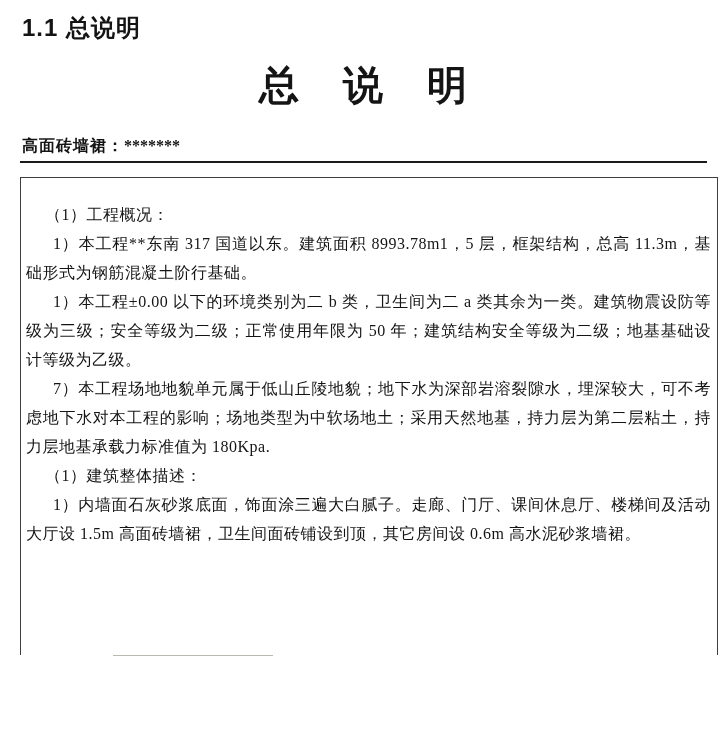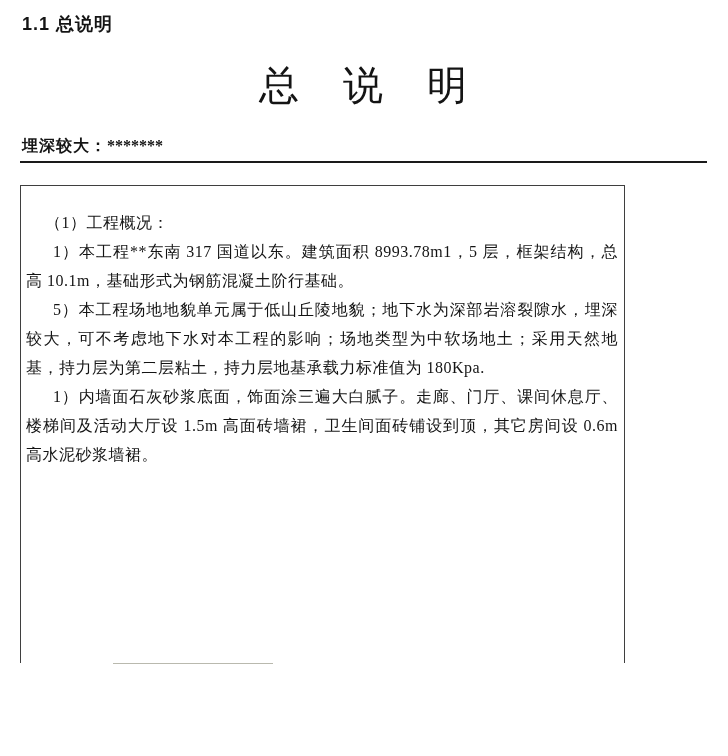--- a/index.html
+++ b/index.html
@@ -14,32 +14,32 @@
     overflow: hidden;
     color: var(--text, #141414);
     font-family: "Liberation Serif", "DejaVu Serif", serif;
   }
   .section-heading {
     position: absolute;
     left: 22px;
     top: 12px;
     font-family: "Liberation Sans", "DejaVu Sans", sans-serif;
     font-weight: bold;
-    font-size: 18px;
+    font-size: 24px;
     letter-spacing: 1px;
     white-space: pre;
   }
   .doc-title {
     position: absolute;
     left: 0;
     top: 58px;
     width: 728px;
     text-align: center;
     font-size: 40px;
-    font-weight: normal;
+    font-weight: bold;
     letter-spacing: 2px;
     white-space: pre;
   }
   .project-row {
     position: absolute;
     left: 22px;
     top: 136px;
     font-size: 16px;
     font-weight: bold;
     letter-spacing: 1px;
@@ -52,22 +52,22 @@
     position: absolute;
     left: 20px;
     top: 161px;
     width: 687px;
     height: 0;
     border-top: 2px solid var(--rule, #1a1a1a);
   }
   .content-box {
     position: absolute;
     left: 20px;
-    top: 185px;
-    width: 605px;
+    top: 177px;
+    width: 698px;
     height: 478px;
     box-sizing: border-box;
     border-top: 1px solid var(--border, #3f3f3f);
     border-left: 1px solid var(--border, #3f3f3f);
     border-right: 1px solid var(--border, #3f3f3f);
     padding: 22px 6px 0 5px;
     overflow: visible;
   }
   .content-box p {
     margin: 0;
@@ -89,24 +89,26 @@
   }
 </style>
 </head>
 <body style="--text: #141414; --rule: #1a1a1a; --border: #3f3f3f; --faint: #b9b9ae; background: rgb(255, 255, 255);">
 
 <div class="section-heading">1.1 总说明</div>
 
 <div class="doc-title">总　说　明</div>
 
 <div class="project-row">
-  <span>埋深较大：</span><span class="stars">*******</span>
+  <span>高面砖墙裙：</span><span class="stars">*******</span>
 </div>
 
 <div class="rule"></div>
 
 <div class="content-box">
   <p class="ind-h">（1）工程概况：</p>
-  <p class="ind-i">1）本工程**东南 317 国道以东。建筑面积 8993.78m1，5 层，框架结构，总高 10.1m，基础形式为钢筋混凝土阶行基础。</p>
-  <p class="ind-i">5）本工程场地地貌单元属于低山丘陵地貌；地下水为深部岩溶裂隙水，埋深较大，可不考虑地下水对本工程的影响；场地类型为中软场地土；采用天然地基，持力层为第二层粘土，持力层地基承载力标准值为 180Kpa.</p>
+  <p class="ind-i">1）本工程**东南 317 国道以东。建筑面积 8993.78m1，5 层，框架结构，总高 11.3m，基础形式为钢筋混凝土阶行基础。</p>
+  <p class="ind-i">1）本工程±0.00 以下的环境类别为二 b 类，卫生间为二 a 类其余为一类。建筑物震设防等级为三级；安全等级为二级；正常使用年限为 50 年；建筑结构安全等级为二级；地基基础设计等级为乙级。</p>
+  <p class="ind-i">7）本工程场地地貌单元属于低山丘陵地貌；地下水为深部岩溶裂隙水，埋深较大，可不考虑地下水对本工程的影响；场地类型为中软场地土；采用天然地基，持力层为第二层粘土，持力层地基承载力标准值为 180Kpa.</p>
+  <p class="ind-h">（1）建筑整体描述：</p>
   <p class="ind-i">1）内墙面石灰砂浆底面，饰面涂三遍大白腻子。走廊、门厅、课间休息厅、楼梯间及活动大厅设 1.5m 高面砖墙裙，卫生间面砖铺设到顶，其它房间设 0.6m 高水泥砂浆墙裙。</p>
   <div class="partial-bottom"></div>
 </div>
 
 </body></html>

